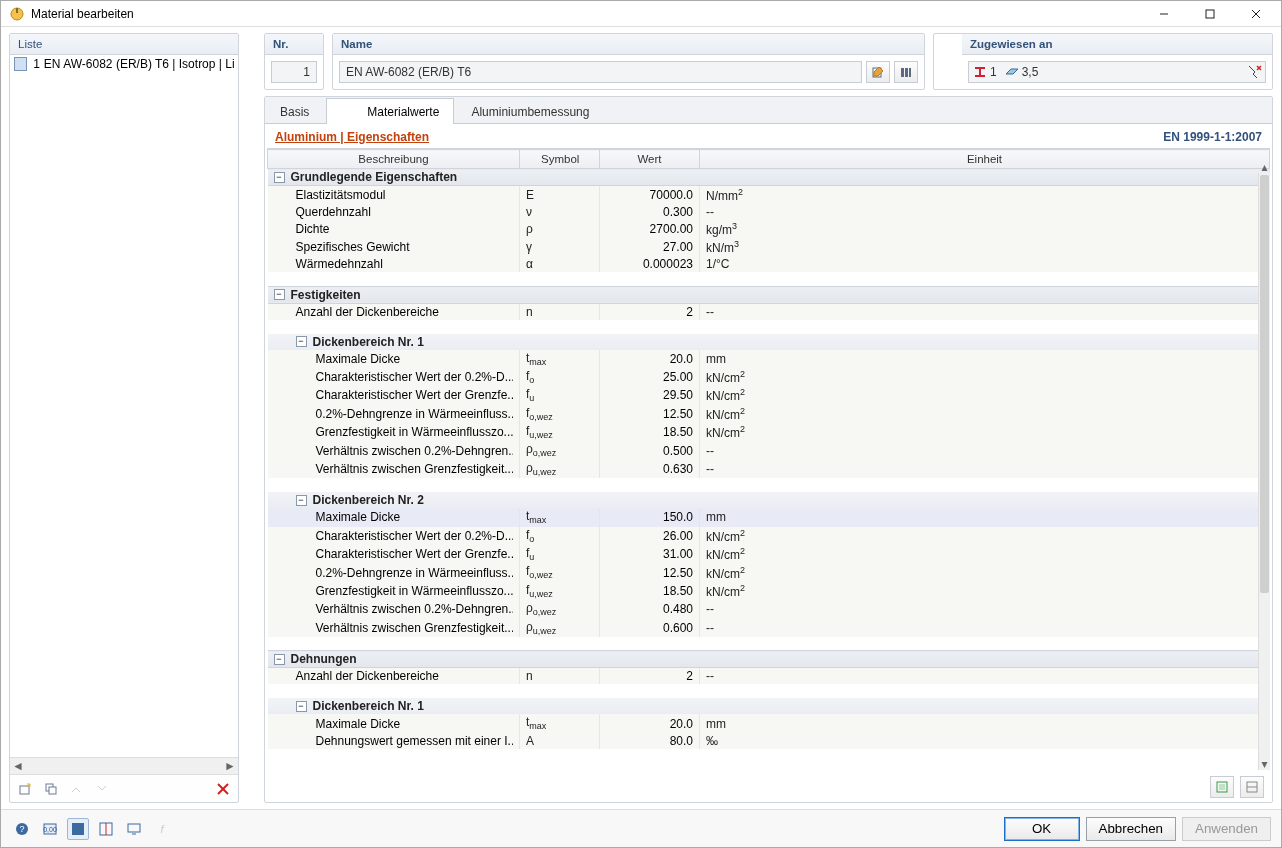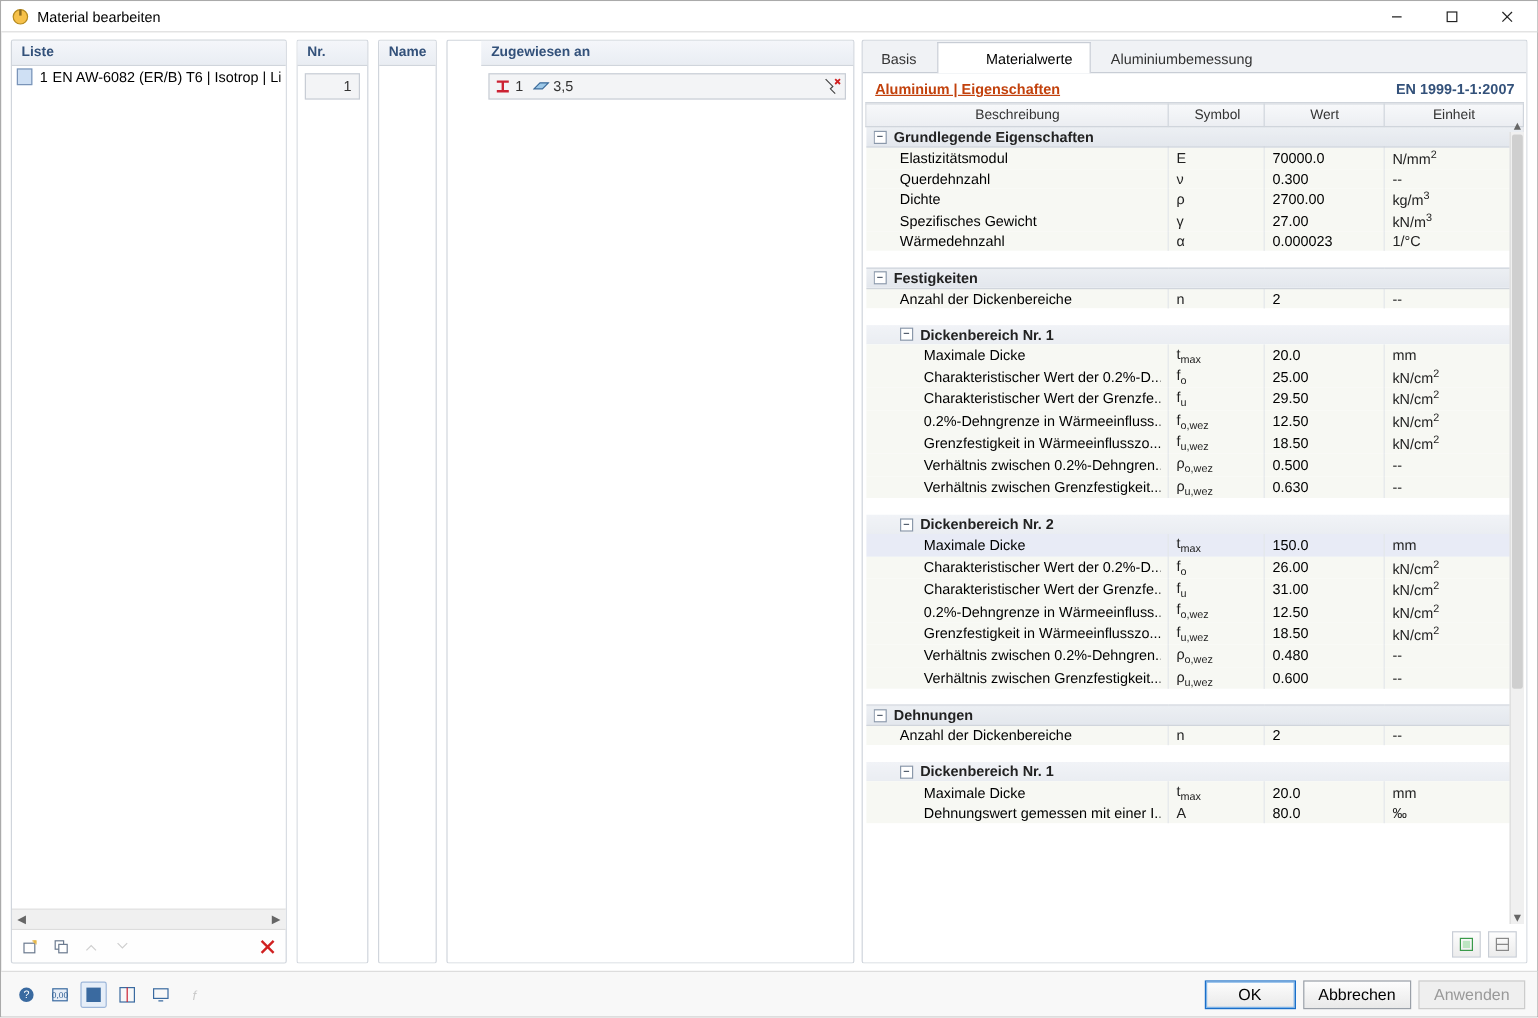--- a/index.html
+++ b/index.html
@@ -4,32 +4,32 @@
 <style>
 * { box-sizing: border-box; margin: 0; padding: 0; }
 body { font-family: "Segoe UI", Tahoma, sans-serif; font-size: 12px; background: #fff; color: #000; user-select: none; }
 .window { width: 1282px; height: 848px; display: flex; flex-direction: column; border: 1px solid #aaa; }
 .titlebar { height: 26px; display: flex; align-items: center; padding: 0 2px 0 8px; border-bottom: 1px solid #ddd; background: #fff; }
 .titlebar .icon { width: 16px; height: 16px; margin-right: 6px; }
 .titlebar .title { flex: 1; }
 .titlebar .winbtn { width: 46px; height: 30px; display: flex; align-items: center; justify-content: center; color: #333; }
 .content { flex: 1; display: flex; padding: 6px 8px; gap: 8px; overflow: hidden; }
 .left { width: 230px; display: flex; flex-direction: column; border: 1px solid #d0d5dc; border-radius: 2px; background: #fefefe; }
-.panel-header { background: linear-gradient(#f4f6fa,#e9edf3); color: #33517a; font-weight: 700; padding: 4px 8px; border-bottom: 1px solid #d0d5dc; font-size: 11.5px; }
+.panel-header { background: linear-gradient(#f4f6fa,#e9edf3); color: #33517a; font-weight: 400; padding: 4px 8px; border-bottom: 1px solid #d0d5dc; font-size: 11.5px; }
 .list-body { flex: 1; overflow: hidden; position: relative; background: #fff; }
 .list-row { display: flex; align-items: center; height: 18px; padding: 0 4px; gap: 4px; }
 .list-row .sq { width: 14px; height: 14px; border: 1px solid #7a94b8; background: #cfe0f4; }
 .list-row .num { width: 10px; text-align: right; }
 .list-row .txt { white-space: nowrap; overflow: hidden; text-overflow: clip; }
 .left .hscroll { height: 17px; background: #f0f0f0; border-top: 1px solid #ddd; display: flex; align-items: center; justify-content: space-between; padding: 0 2px; color: #666; }
 .left .toolbar { height: 28px; border-top: 1px solid #ddd; display: flex; align-items: center; padding: 0 4px; gap: 4px; }
 .tbtn { width: 22px; height: 22px; display: flex; align-items: center; justify-content: center; border: 1px solid transparent; border-radius: 2px; color:#555; }
 .tbtn.active { border-color: #9db6d9; background: #e6eef8; }
 .tbtn.disabled { opacity: 0.4; }
-.right { flex: 1; display: flex; flex-direction: row; gap: 6px; overflow: hidden; }
+.right { flex: 1; display: flex; flex-direction: column; gap: 6px; overflow: hidden; margin-left: 17px; }
 .top-row { display: flex; gap: 8px; }
 .card { border: 1px solid #d0d5dc; border-radius: 2px; display: flex; flex-direction: column; }
 .card .hdr { background: linear-gradient(#f4f6fa,#e9edf3); color: #33517a; font-weight: 600; padding: 4px 8px; border-bottom: 1px solid #d0d5dc; font-size: 11.5px; }
 .card .body { padding: 6px; display: flex; align-items: center; gap: 4px; }
 .nr-card { width: 60px; }
 .name-card { flex: 1; }
 .assign-card { width: 340px; padding-left: 28px; }
 .field-display { flex: 1; height: 22px; border: 1px solid #c8cdd5; background: #f3f4f6; display: flex; align-items: center; padding: 0 6px; color: #333; }
 .nr-card .field-display { justify-content: flex-end; }
 .iconbtn { width: 24px; height: 22px; border: 1px solid #c8cdd5; background: linear-gradient(#fdfdfd,#ececec); display: flex; align-items: center; justify-content: center; color:#4a5a70; }
@@ -56,21 +56,21 @@
 .grid tr.group td { background: linear-gradient(#eceff3,#e3e7ed); font-weight: 600; color: #222; border-top:1px solid #d0d5dc; border-bottom:1px solid #d0d5dc; }
 .grid tr.sub td { background: linear-gradient(#f1f3f7,#eaedf2); font-weight: 600; color: #222; }
 .grid tr.data td { background: #f7f8f3; }
 .grid tr.data.sel td { background: #e8ebf6; }
 .grid tr.spacer td { background: #fff; height: 14px; }
 .tree-cell { display: flex; align-items: center; white-space: nowrap; overflow: hidden; text-overflow: ellipsis; }
 .exp { width: 11px; height: 11px; border: 1px solid #8a98aa; background: #fff; margin-right: 6px; display: inline-flex; align-items: center; justify-content: center; font-size: 9px; line-height: 1; color:#55606f; }
 .ind1 { padding-left: 22px; }
 .ind2 { padding-left: 42px; }
 .sym { color: #222; }
-.val { text-align: left; padding-right: 6px; }
+.val { text-align: right; padding-right: 6px; }
 .unit { color: #222; }
 .vscroll { position: absolute; right: 0; top: 24px; bottom: 0; width: 12px; background: #f0f0f0; border-left: 1px solid #ddd; }
 .vscroll .thumb { position: absolute; left: 1px; right: 1px; top: 2px; height: 70%; background: #cfcfcf; border-radius: 2px; }
 .vscroll .arr { position:absolute; left:0; right:0; height:12px; display:flex; align-items:center; justify-content:center; color:#666; }
 .mid-toolbar { height: 30px; display:flex; align-items:center; justify-content:flex-end; padding: 0 8px; gap:6px; }
 .footer { height: 38px; border-top: 1px solid #ddd; background: #f8f8f8; display: flex; align-items: center; padding: 0 10px; gap: 6px; }
 .footer .spacer { flex: 1; }
 .btn { min-width: 76px; height: 24px; border: 1px solid #9aa0a8; background: linear-gradient(#fdfdfd,#e9e9e9); padding: 0 12px; display: inline-flex; align-items: center; justify-content: center; }
 .btn.primary { border: 1px solid #1a6fc9; box-shadow: 0 0 0 1px #7fb4e8 inset; }
 .btn.disabled { color: #999; background: #efefef; border-color:#ccc; }
@@ -158,20 +158,36 @@
     <div class="right">
       <div class="top-row">
         <div class="card nr-card">
           <div class="hdr">Nr.</div>
           <div class="body">
               <div class="field-display">1</div>
             </div>
         </div>
         <div class="card name-card">
           <div class="hdr">Name</div>
+          <div class="body">
+            <div class="field-display">EN AW-6082 (ER/B) T6</div>
+            <div class="iconbtn">
+                <svg width="14" height="14">
+                  <rect x="2" y="3" width="8" height="9" fill="none" stroke="#5a6a80"></rect>
+                  <path d="M8 2 l4 4 l-5 5 l-4 0 l0 -4 z" fill="#e8a23a" stroke="#b77a1e"></path>
+                </svg>
+              </div>
+            <div class="iconbtn">
+                <svg width="14" height="14">
+                  <rect x="2" y="3" width="3" height="9" fill="#5a6a80"></rect>
+                  <rect x="6" y="3" width="3" height="9" fill="#5a6a80"></rect>
+                  <rect x="10" y="3" width="2" height="9" fill="#5a6a80"></rect>
+                </svg>
+              </div>
+          </div>
         </div>
         <div class="card assign-card">
           <div class="hdr">Zugewiesen an</div>
           <div class="body assign-body">
             <div class="field-display">
               <span class="assign-chip">
                 <svg viewBox="0 0 14 12">
                     <path d="M2 2 h10 M2 10 h10 M7 2 v8" stroke="#c23" stroke-width="2" fill="none"></path>
                   </svg>
                 <span>1</span>

